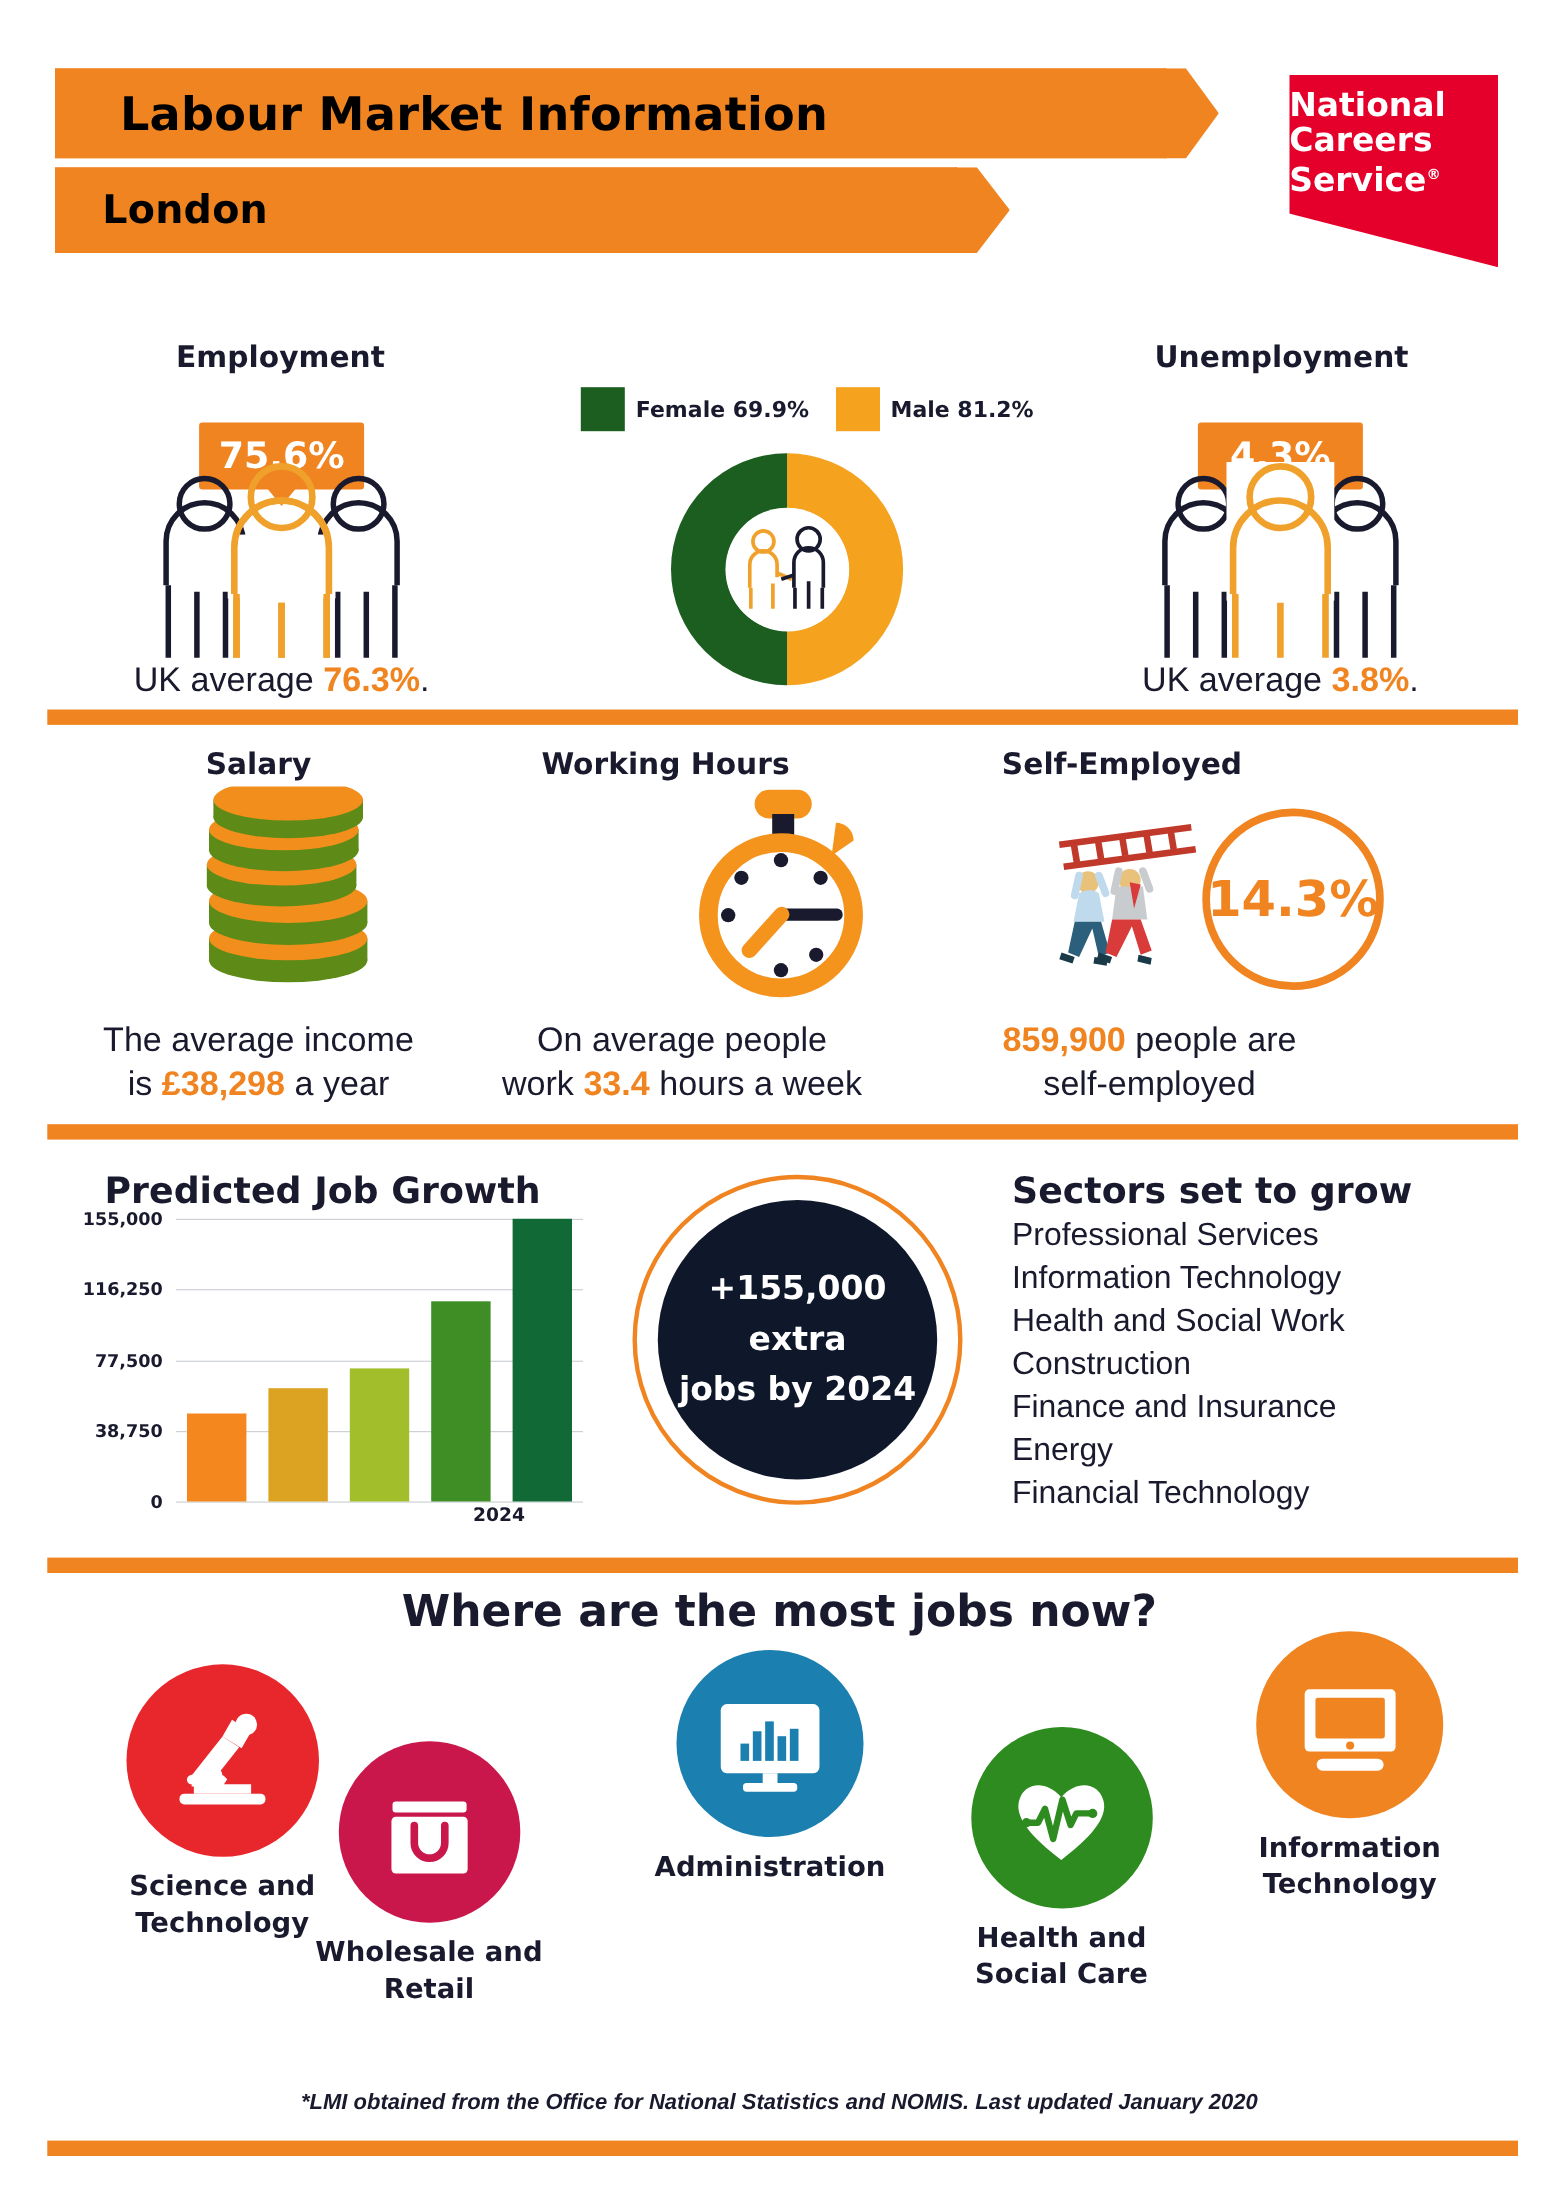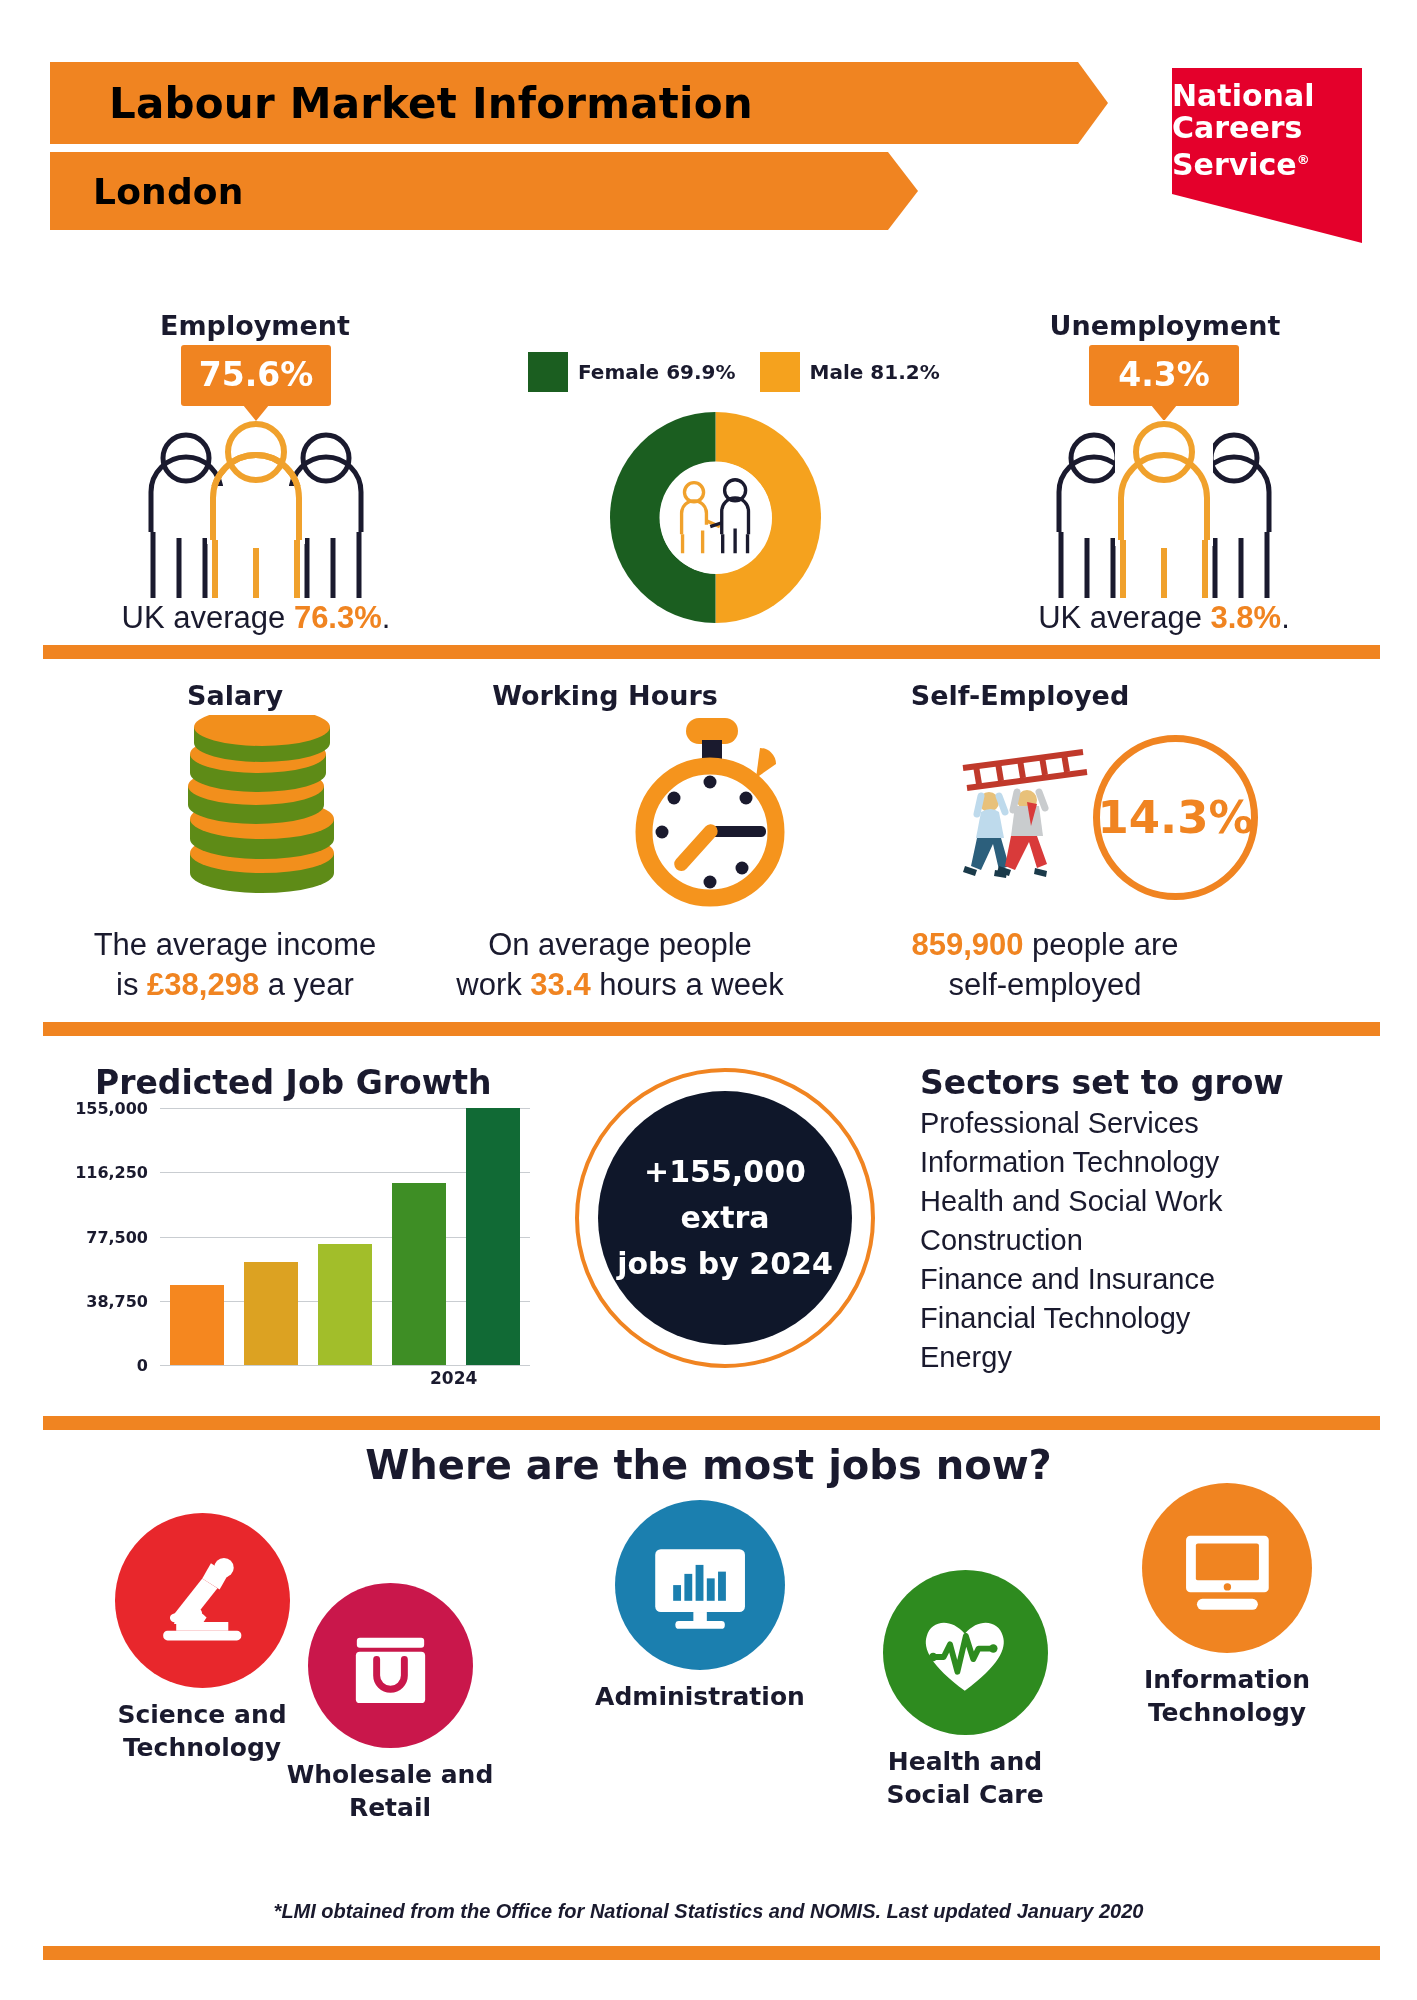--- a/index.html
+++ b/index.html
@@ -67,20 +67,21 @@
     font-size: 27px; font-family: "DejaVu Sans", sans-serif;
   }
   #employment-title { left: 90px; top: 310px; width: 330px; }
   #unemployment-title { left: 1000px; top: 310px; width: 330px; }
 
   .bubble {
     position: absolute; background: #F08421; color: #fff;
     font-size: 33px; font-weight: bold; text-align: center;
     padding: 10px 0 12px; width: 150px; border-radius: 3px;
     font-family: "DejaVu Sans", sans-serif;
+    margin-top: 39px;
   }
   .bubble:after {
     content: ""; position: absolute; left: 50%; margin-left: -13px;
     bottom: -15px; border-left: 13px solid transparent;
     border-right: 13px solid transparent; border-top: 16px solid #F08421;
   }
   #employment-bubble { left: 181px; top: 345px; }
   #unemployment-bubble { left: 1089px; top: 345px; }
 
   .trio { position: absolute; width: 250px; height: 190px; }
@@ -425,22 +426,22 @@
   </div>
 
   <div id="sectors">
     <div id="sectors-title">Sectors set to grow</div>
     <div id="sectors-list">
         <div class="sector-item">Professional Services</div>
         <div class="sector-item">Information Technology</div>
         <div class="sector-item">Health and Social Work</div>
         <div class="sector-item">Construction</div>
         <div class="sector-item">Finance and Insurance</div>
+        <div class="sector-item">Energy</div>
         <div class="sector-item">Financial Technology</div>
-        <div class="sector-item">Energy</div>
       </div>
   </div>
 
   <div class="divider" id="divider-3"></div>
 
   <div id="jobs-heading">Where are the most jobs now?</div>
   <div id="jobs-row">
       <div class="job" id="job-0" style="position: absolute; left: 92px; top: 1513px; width: 220px;">
         <div class="job-circle" style="width: 175px; height: 175px; background: rgb(232, 39, 44);">
           <svg viewBox="0 0 100 100" width="62%" height="62%">

